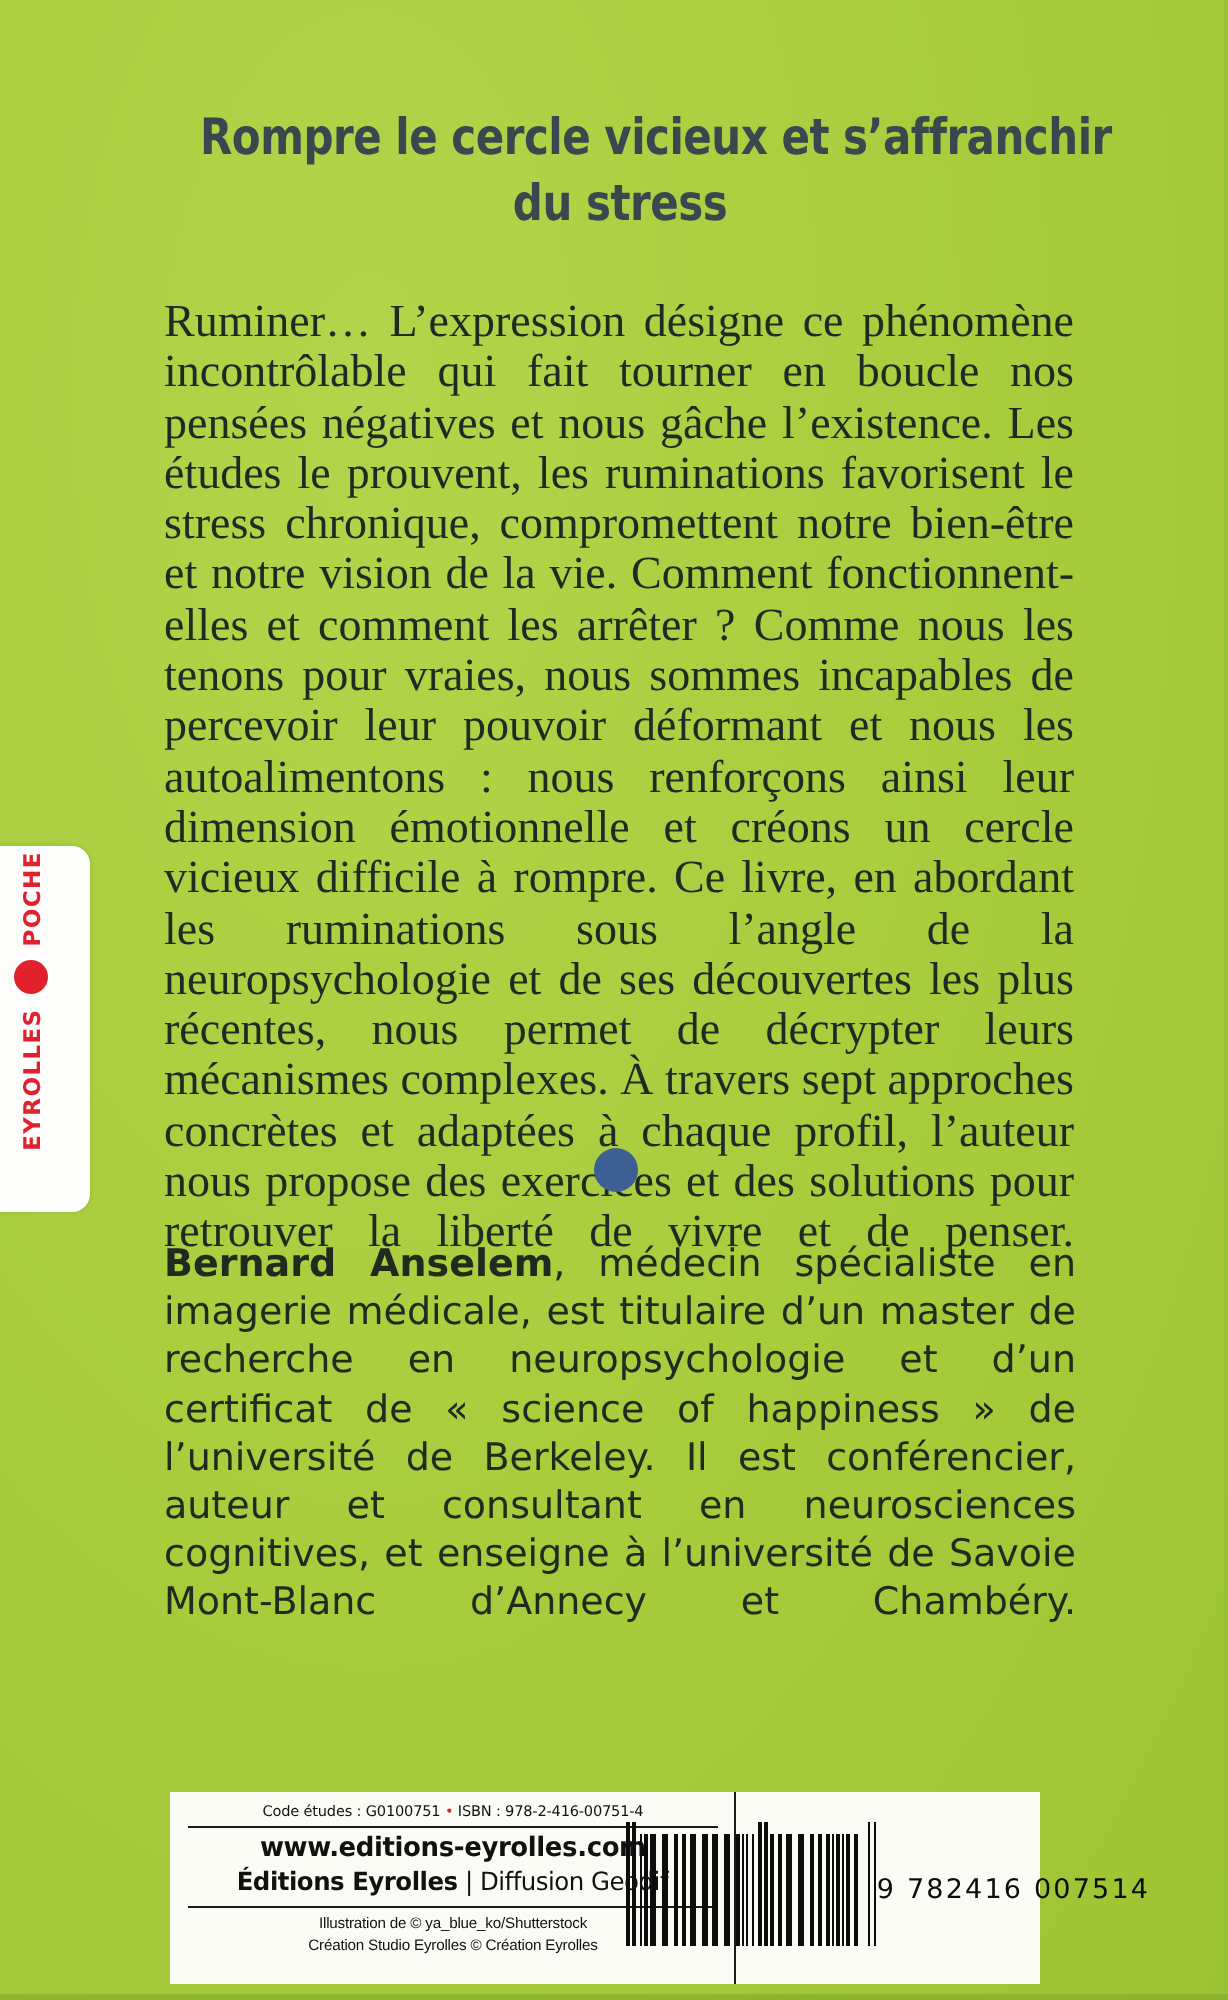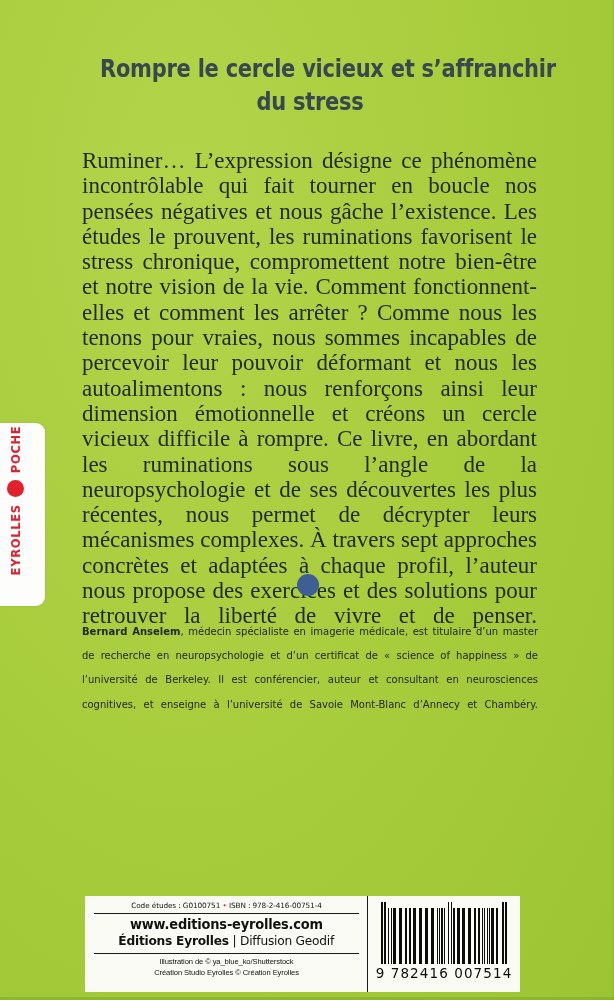--- a/index.html
+++ b/index.html
@@ -81,21 +81,21 @@
   }
 
   
   .bio {
     position: absolute;
     left: 82px;
     top: 620px;
     width: 456px;
     color: #222a20;
     font-family: "DejaVu Sans", sans-serif;
-    font-size: 10px;
+    font-size: 19px;
     line-height: 24.2px;
     text-align: justify;
     text-justify: inter-word;
   }
   .bio::after { content: ""; display: inline-block; width: 100%; }
   .bio b { font-weight: bold; }
 
   
   .poche-tab {
     position: absolute;
@@ -216,21 +216,21 @@
     font-size: 7.6px;
     color: #111;
     white-space: nowrap;
     line-height: 10.5px;
     letter-spacing: -0.1px;
   }
   .footer-barcode {
     width: 152px;
     flex: 0 0 auto;
     display: flex;
-    flex-direction: column;
+    flex-direction: row;
     align-items: center;
     justify-content: center;
     padding: 4px 0 3px;
   }
   .bars {
     height: 56px;
     display: flex;
     align-items: flex-end;
     gap: 0;
   }

